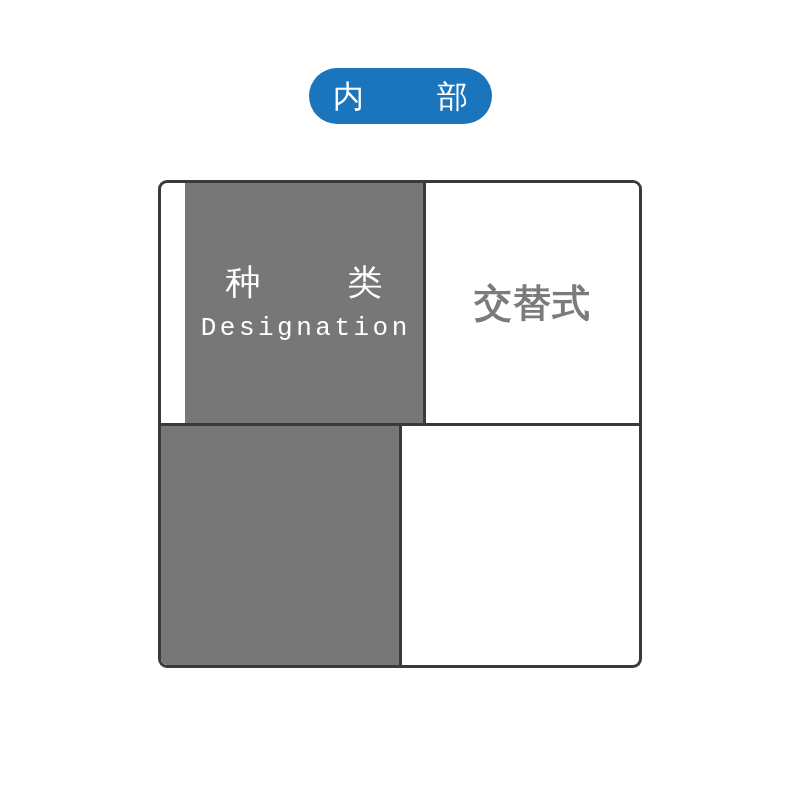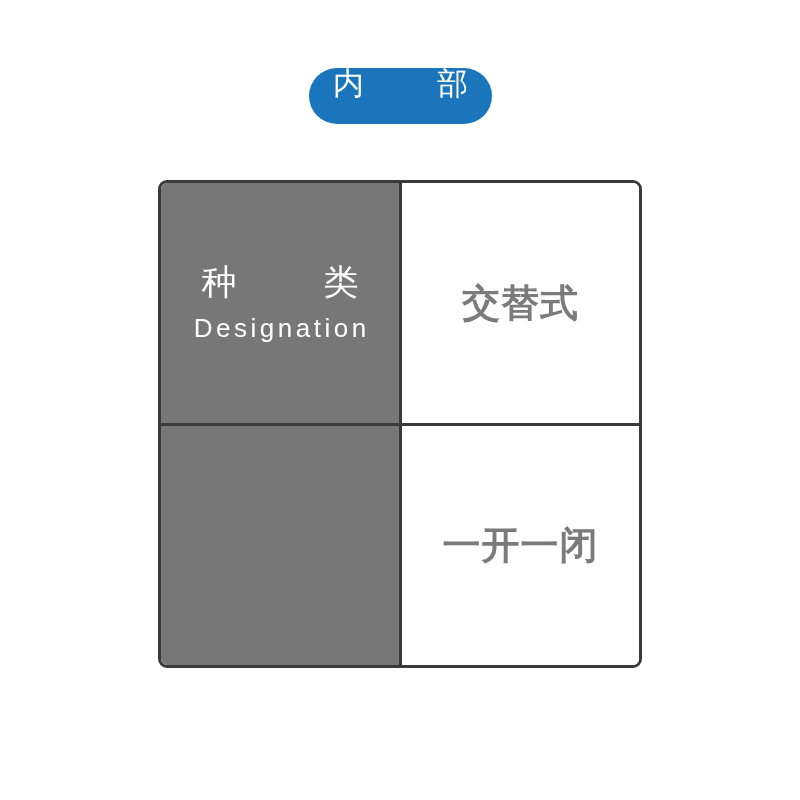--- a/index.html
+++ b/index.html
@@ -18,20 +18,21 @@
   
   #badge {
     position: absolute;
     left: 309px;
     top: 68px;
     width: 183px;
     height: 56px;
     background: #1a75bd;
     border-radius: 28px;
     display: flex;
+    align-items: center;
     justify-content: center;
     box-sizing: border-box;
   }
   #badge .badge-text {
     color: #ffffff;
     font-size: 31px;
     font-weight: 400;
     letter-spacing: 21px;
     text-indent: 21px;
     line-height: 1;
@@ -54,20 +55,21 @@
     display: flex;
     flex-direction: column;
   }
   .table-row {
     display: flex;
     flex: 1 1 0;
     min-height: 0;
   }
   .table-row.row-top {
     border-bottom: 3px solid #3a3a3a;
+    padding-left: 24px;
   }
   .cell {
     display: flex;
     flex-direction: column;
     align-items: center;
     justify-content: center;
     box-sizing: border-box;
     min-width: 0;
   }
   .cell-label {
@@ -93,21 +95,21 @@
   }
   .label-en {
     color: #ffffff;
     font-size: 26px;
     font-weight: 400;
     letter-spacing: 3.5px;
     text-indent: 3.5px;
     line-height: 1.2;
     margin-top: 10px;
     white-space: nowrap;
-    font-family: Liberation Sans, sans-serif;
+    font-family: Liberation Mono, monospace;
   }
   .value-cn {
     color: #7b7b7b;
     font-size: 38px;
     font-weight: bold;
     letter-spacing: 1px;
     line-height: 1;
     white-space: nowrap;
     font-family: Liberation Sans, sans-serif;
   }
@@ -127,18 +129,15 @@
       <span class="label-en">Designation</span>
     </div>
     <div class="cell cell-value">
       <span class="value-cn">交替式</span>
     </div>
   </div>
 
   <div class="table-row row-bottom">
     <div class="cell cell-label">
     </div>
-    <div class="cell cell-value">
-      <span class="value-cn">一开一闭</span>
-    </div>
   </div>
 
 </div>
 
 </body></html>

